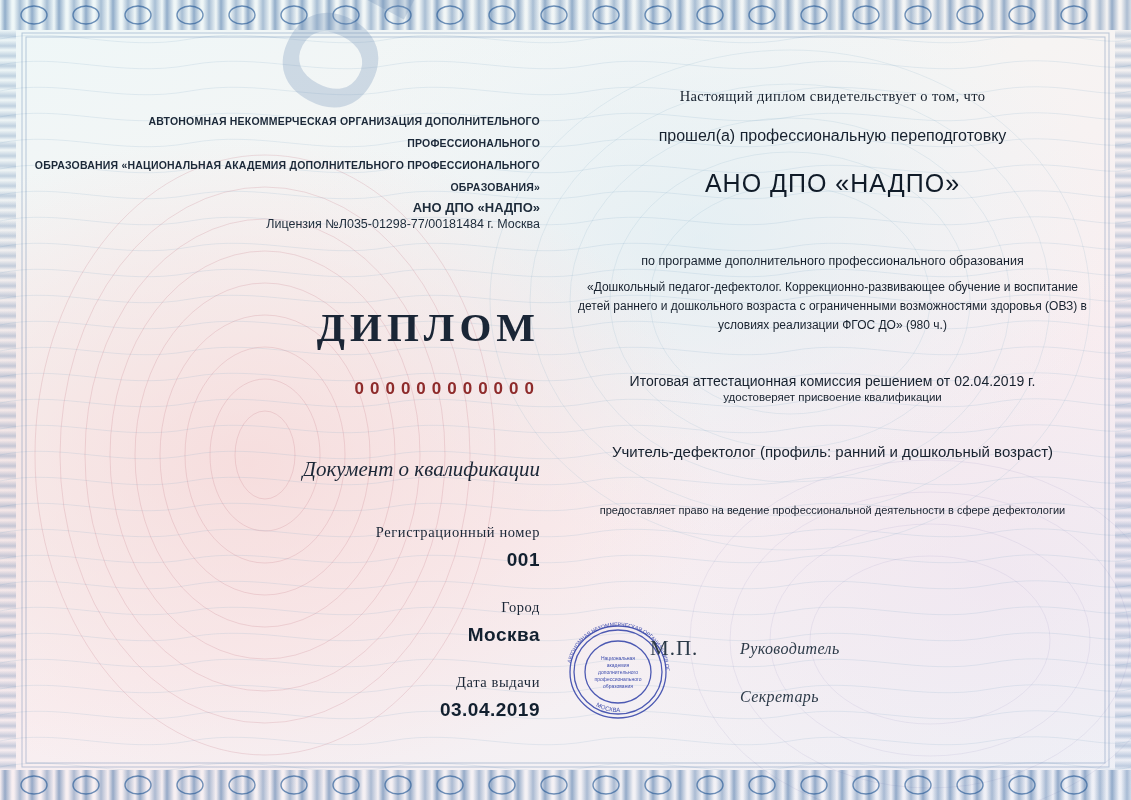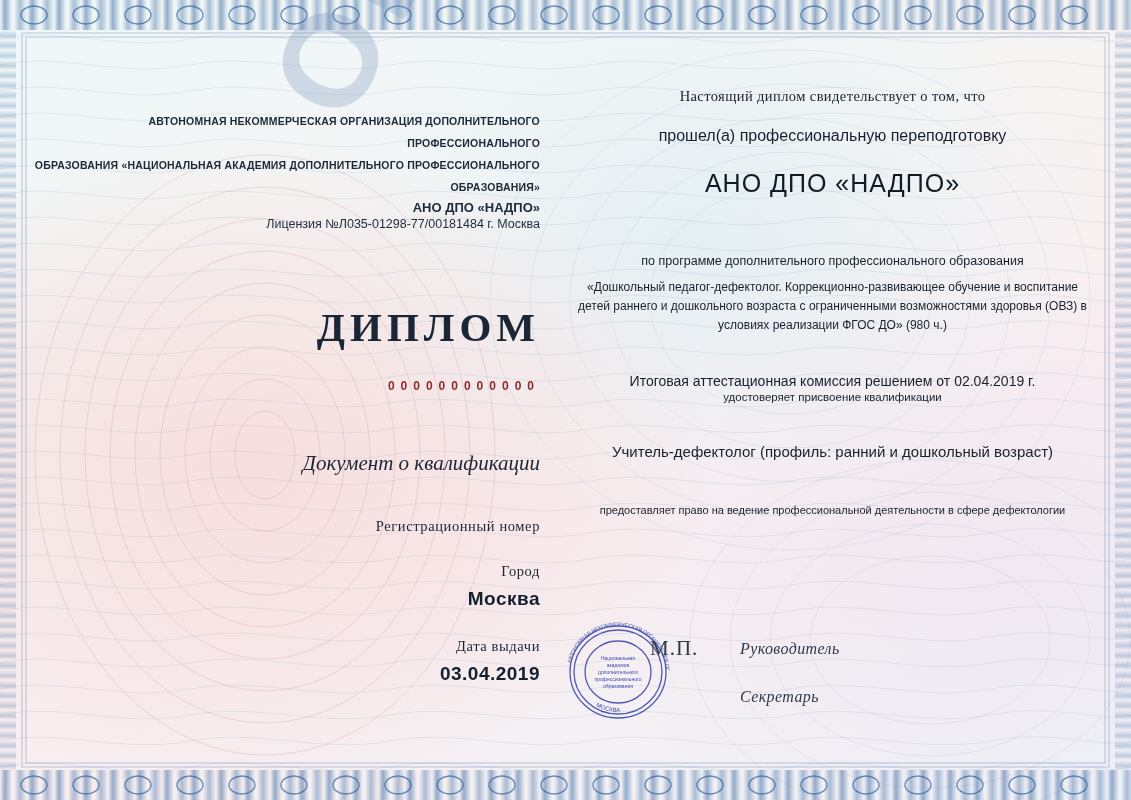--- a/index.html
+++ b/index.html
@@ -127,21 +127,21 @@
   .diploma-sub {
     margin-top: 8px;
     font-family: "Liberation Serif", serif;
     font-size: 16.5px;
     font-weight: 700;
     letter-spacing: 1.1px;
     color: #1a2636;
   }
   .serial {
     margin-top: 28px;
-    font-size: 12px;
+    font-size: 17px;
     letter-spacing: 6px;
     color: #8e2b2b;
     font-weight: 600;
   }
   .doc-kind {
     margin-top: 58px;
     font-family: "Liberation Serif", serif;
     font-style: italic;
     font-size: 21px;
     color: #1a2636;
@@ -375,20 +375,21 @@
     <div class="org-short">АНО ДПО «НАДПО»</div>
     <div class="license">Лицензия №Л035-01298-77/00181484 г. Москва</div>
 
     <div class="diploma-title">ДИПЛОМ</div>
     <div class="serial">000000000000</div>
 
     <div class="doc-kind">Документ о квалификации</div>
 
     <div class="field">
       <div class="flabel">Регистрационный номер</div>
+      <div class="fvalue">001</div>
     </div>
     <div class="field small-gap">
       <div class="flabel">Город</div>
       <div class="fvalue">Москва</div>
     </div>
     <div class="field small-gap">
       <div class="flabel">Дата выдачи</div>
       <div class="fvalue">03.04.2019</div>
     </div>
   </div>

